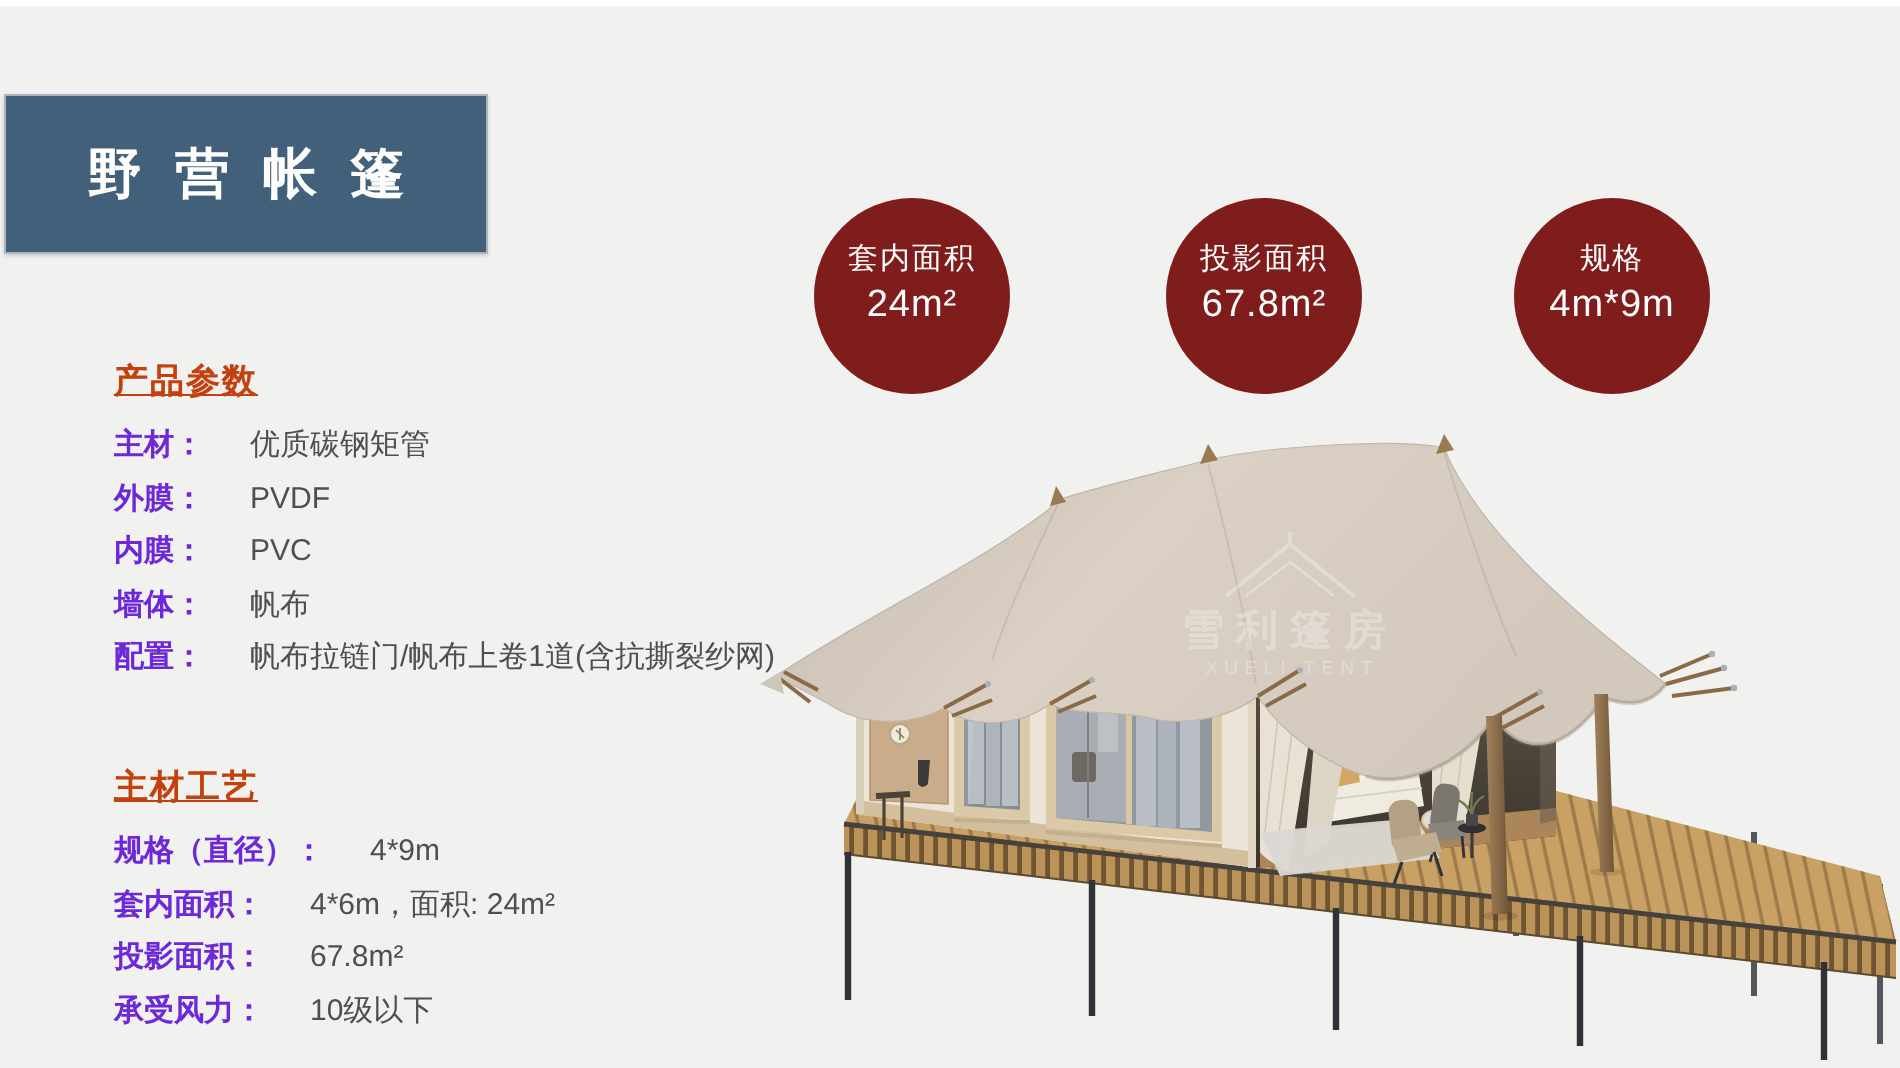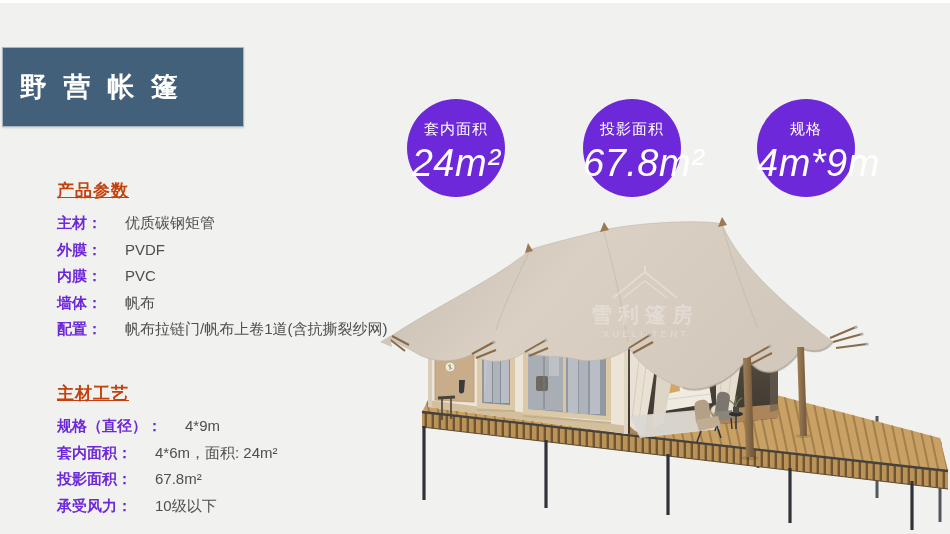--- a/index.html
+++ b/index.html
@@ -7,34 +7,34 @@
     width:950px;height:534px;position:relative;overflow:hidden;
     background:#f1f1ef;
     font-family:"Liberation Sans","DejaVu Sans",sans-serif;
     -webkit-font-smoothing:antialiased;
   }
   .top-strip{position:absolute;left:0;top:0;width:950px;height:3px;background:#ffffff;}
   
   .header-box{
     position:absolute;left:2px;top:47px;width:240px;height:78px;
     background:#43607a;border:1px solid rgba(255,255,255,.55);
-    display:flex;align-items:center;justify-content:flex-start;
+    display:flex;align-items:center;justify-content:center;
     box-shadow:0 1px 2px rgba(0,0,0,.15);
   }
   .header-box h1{
     margin:0;color:#fff;font-size:27px;font-weight:bold;
     letter-spacing:.62em;text-indent:.62em;white-space:nowrap;
   }
   
   .badge{
     position:absolute;top:99px;width:98px;height:98px;border-radius:50%;
-    background:#6d28d9;color:#fff;text-align:center;
+    background:#7f1d1d;color:#fff;text-align:center;
   }
   .badge .lbl{display:block;margin-top:21px;font-size:15px;letter-spacing:1px;}
-  .badge .val{display:block;margin-top:3px;font-size:38px;letter-spacing:.5px;font-style:italic;}
+  .badge .val{display:block;margin-top:3px;font-size:19px;letter-spacing:.5px;}
   .badge.b1{left:407px;}
   .badge.b2{left:583px;}
   .badge.b3{left:757px;}
   
   .section{position:absolute;left:57px;}
   .section.s1{top:179px;}
   .section.s2{top:382px;}
   .section h2{
     margin:0 0 13px 0;font-size:17px;font-weight:bold;color:#c2410c;letter-spacing:1px;text-decoration:underline;
   }

